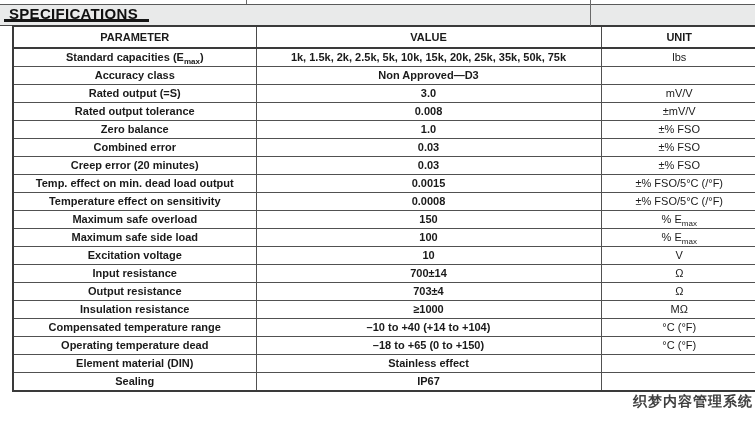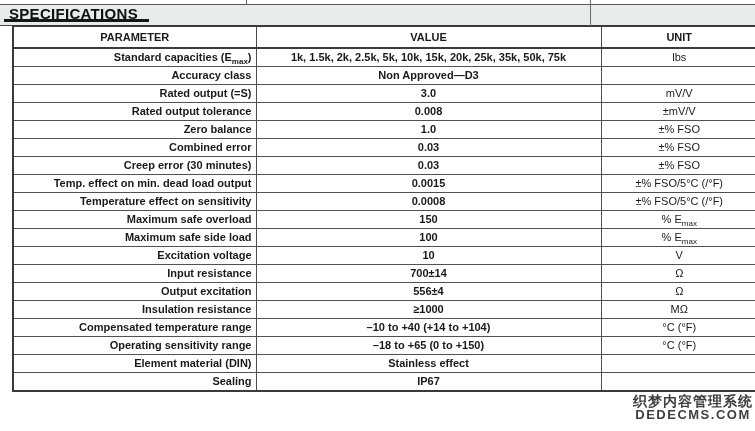--- a/index.html
+++ b/index.html
@@ -32,21 +32,21 @@
     height:20px; line-height:20px; padding:0 4px;
     font-size:11px; font-weight:bold; text-align:center;
     border:1px solid #4a4a4a; border-bottom:2px solid #3a3a3a;
     white-space:nowrap; overflow:hidden;
   }
   table.spec td {
     height:17px; line-height:17px; padding:0 4px;
     font-size:11px; border:1px solid #515151;
     white-space:nowrap; overflow:hidden;
   }
-  td.param-cell { font-weight:bold; text-align:right; padding-left:5px; }
+  td.param-cell { font-weight:bold; text-align:center; padding-left:5px; }
   td.value-cell { text-align:center;font-weight:bold; }
   td.unit-cell  { text-align:center; }
   sub { font-size:8px; line-height:0; }
 
   .watermark {
     position:absolute; right:2px; top:394px; z-index:3; text-align:center;
     font-weight:bold; color:#3f3f3f;
     text-shadow:1px 1px 0 #fff,-1px -1px 0 #fff,1px -1px 0 #fff,-1px 1px 0 #fff;
   }
   .wm1 { font-size:14px; letter-spacing:1px;  line-height:14px; }
@@ -103,21 +103,21 @@
           <td class="param-cell">Zero balance</td>
           <td class="value-cell">1.0</td>
           <td class="unit-cell">±% FSO</td>
         </tr>
         <tr>
           <td class="param-cell">Combined error</td>
           <td class="value-cell">0.03</td>
           <td class="unit-cell">±% FSO</td>
         </tr>
         <tr>
-          <td class="param-cell">Creep error (30 minutes)</td>
+          <td class="param-cell">Creep error (20 minutes)</td>
           <td class="value-cell">0.03</td>
           <td class="unit-cell">±% FSO</td>
         </tr>
         <tr>
           <td class="param-cell">Temp. effect on min. dead load output</td>
           <td class="value-cell">0.0015</td>
           <td class="unit-cell">±% FSO/5°C (/°F)</td>
         </tr>
         <tr>
           <td class="param-cell">Temperature effect on sensitivity</td>
@@ -138,50 +138,49 @@
           <td class="param-cell">Excitation voltage</td>
           <td class="value-cell">10</td>
           <td class="unit-cell">V</td>
         </tr>
         <tr>
           <td class="param-cell">Input resistance</td>
           <td class="value-cell">700±14</td>
           <td class="unit-cell">Ω</td>
         </tr>
         <tr>
-          <td class="param-cell">Output excitation</td>
-          <td class="value-cell">556±4</td>
+          <td class="param-cell">Output resistance</td>
+          <td class="value-cell">703±4</td>
           <td class="unit-cell">Ω</td>
         </tr>
         <tr>
           <td class="param-cell">Insulation resistance</td>
           <td class="value-cell">≥1000</td>
           <td class="unit-cell">MΩ</td>
         </tr>
         <tr>
           <td class="param-cell">Compensated temperature range</td>
           <td class="value-cell">–10 to +40 (+14 to +104)</td>
           <td class="unit-cell">°C (°F)</td>
         </tr>
         <tr>
-          <td class="param-cell">Operating sensitivity range</td>
+          <td class="param-cell">Operating temperature dead</td>
           <td class="value-cell">–18 to +65 (0 to +150)</td>
           <td class="unit-cell">°C (°F)</td>
         </tr>
         <tr>
           <td class="param-cell">Element material (DIN)</td>
           <td class="value-cell">Stainless effect</td>
           <td class="unit-cell"></td>
         </tr>
         <tr>
           <td class="param-cell">Sealing</td>
           <td class="value-cell">IP67</td>
           <td class="unit-cell"></td>
         </tr>
       </tbody>
   </table>
 
   <div class="watermark">
     <div class="wm1">织梦内容管理系统</div>
-    <div class="wm2">DEDECMS.COM</div>
   </div>
 
 </div>
 
 </body></html>

